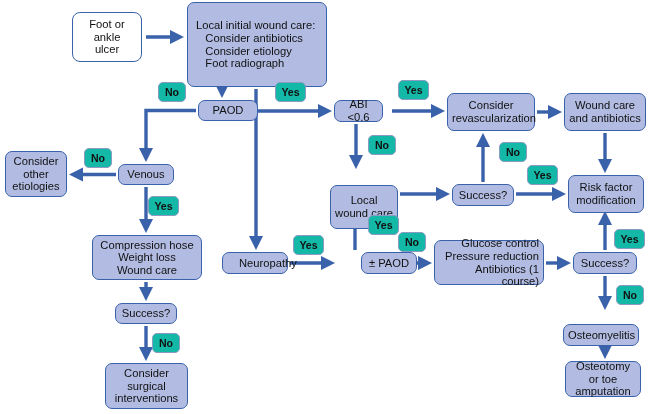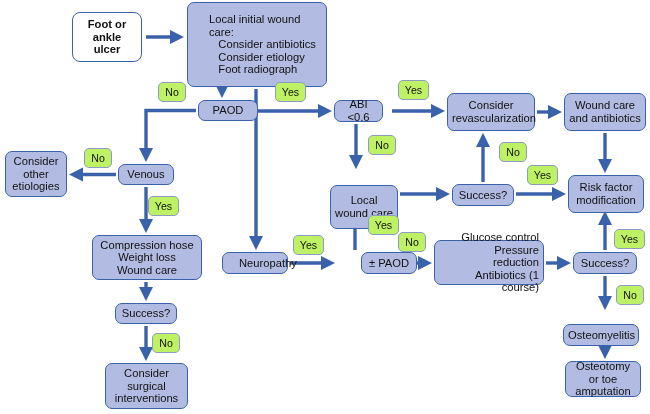--- a/index.html
+++ b/index.html
@@ -34,44 +34,45 @@
     line-height: 12.6px;
     display: flex;
     align-items: center;
     justify-content: center;
     text-align: center;
     padding: 2px 4px;
     z-index: 2;
   }
   .node.start {
     background: #ffffff;
-    font-weight: bold;
+    font-weight: normal;
     border-width: 1.7px;
     border-radius: 8px;
   }
   .node.leftalign {
     justify-content: flex-start;
     text-align: left;
-    padding-left: 21px;
+    padding-left: 8px;
   }
   .node span { display: block; width: 100%; }
   .label {
     position: absolute;
     box-sizing: border-box;
-    background: #bef264;
+    background: #14b8a6;
     border: 1px solid #8d9bc4;
     border-radius: 5px;
     color: #111111;
     font-size: 10.6px;
     line-height: 11px;
     display: flex;
     align-items: center;
     justify-content: center;
     padding: 1px 11px;
     z-index: 3;
+    font-weight: bold;
   }
 </style>
 </head>
 <body>
 
 <div id="canvas">
 
   <svg class="edges" viewBox="0 0 650 414" xmlns="http://www.w3.org/2000/svg">
     <defs>
       <marker id="arrowhead" markerWidth="4.2" markerHeight="4.2" refX="3.0" refY="2.1" orient="auto" markerUnits="strokeWidth">

